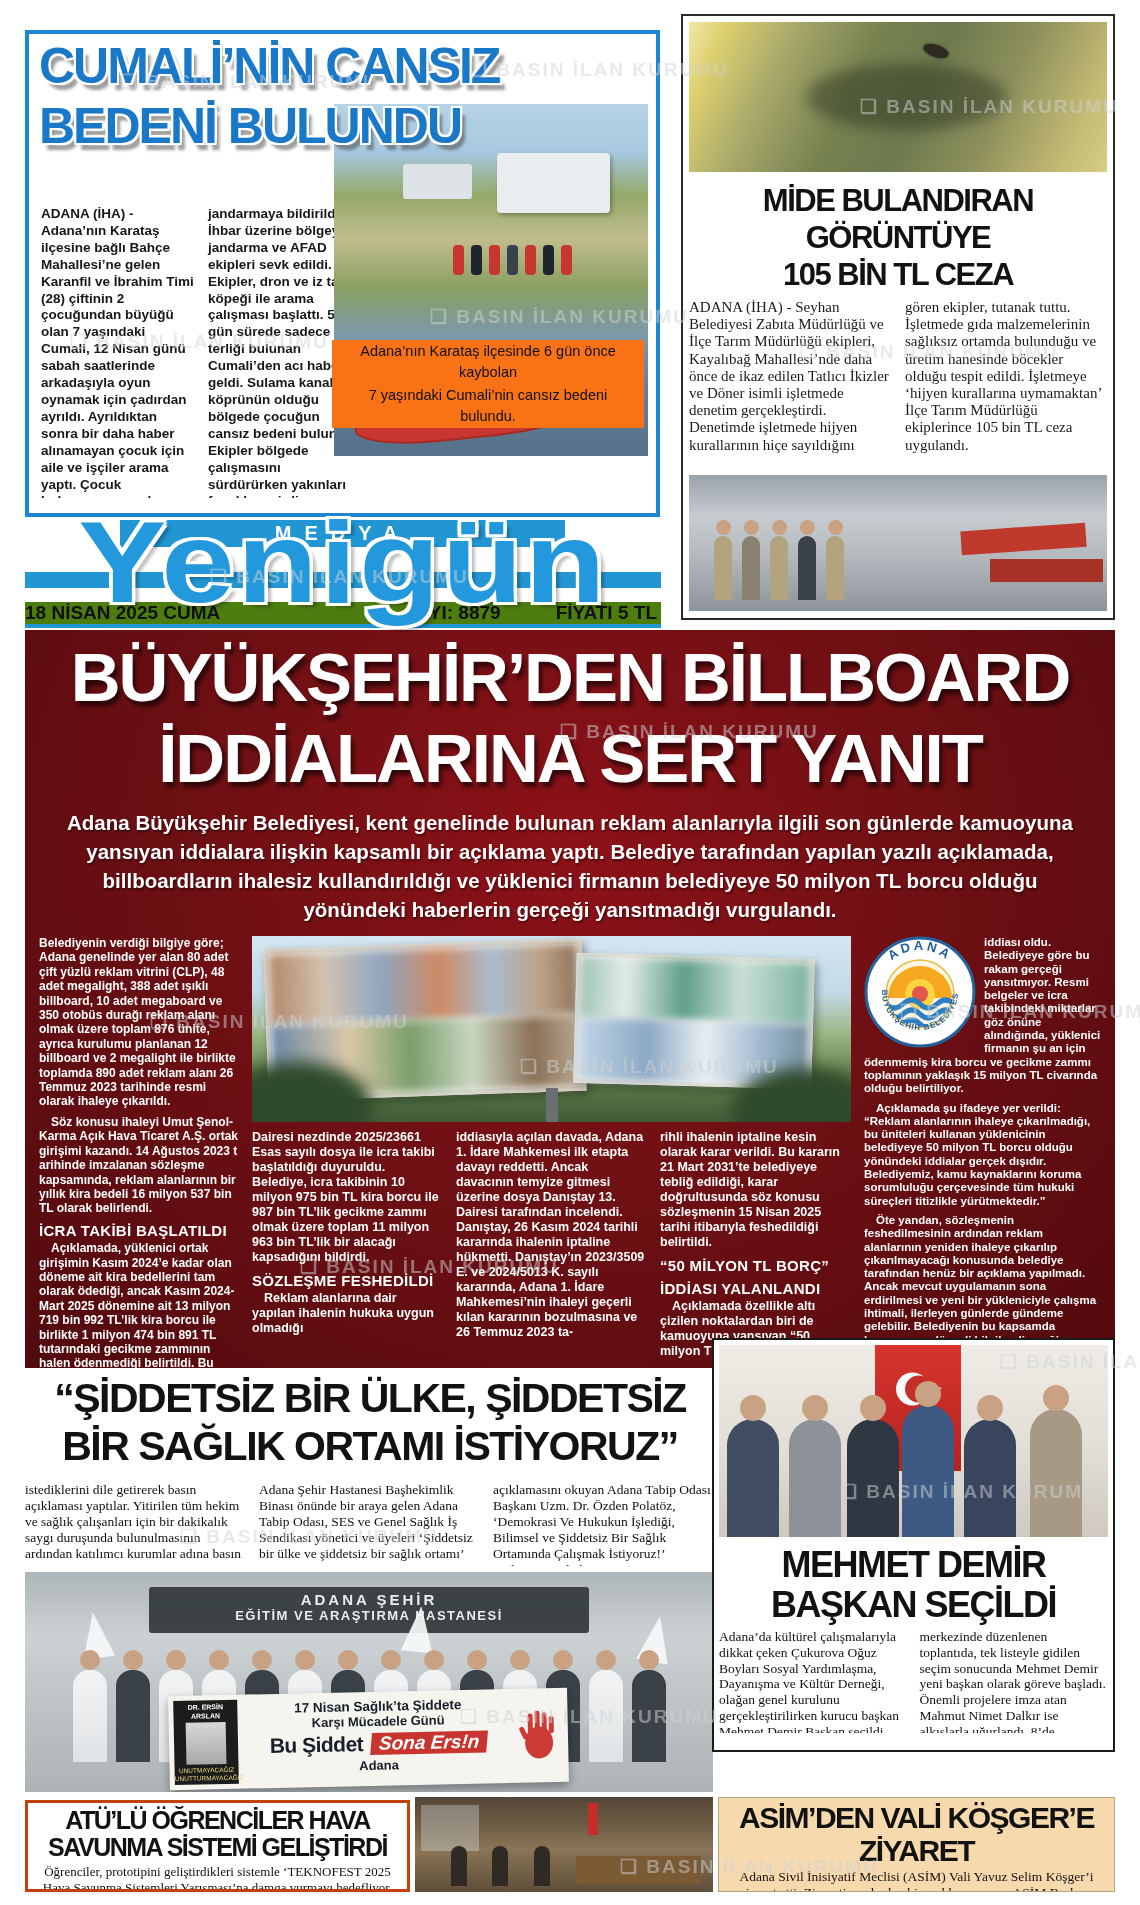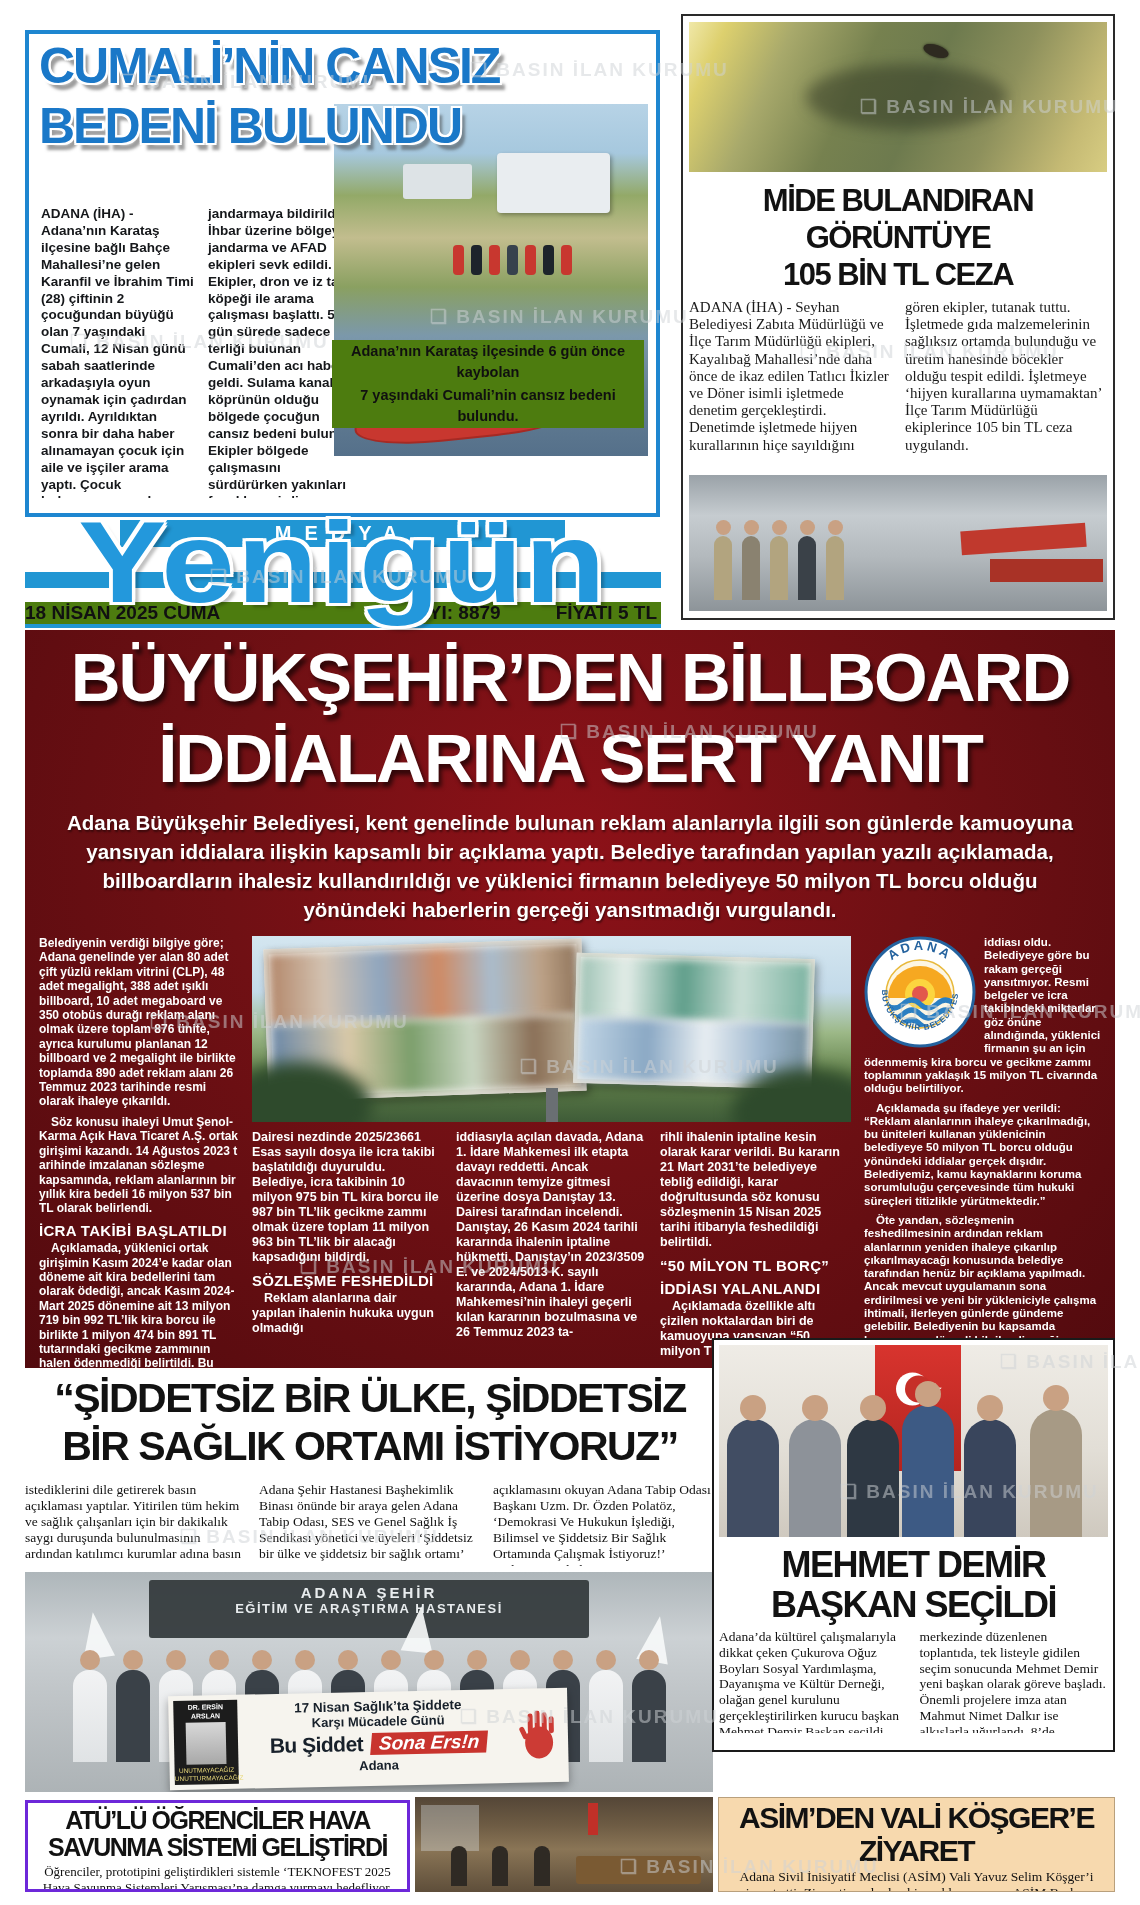--- a/index.html
+++ b/index.html
@@ -28,21 +28,21 @@
   .cumali .cols p{margin:0;flex:1;}
   .photo-rescue{position:absolute;right:8px;top:70px;width:314px;height:352px;overflow:hidden;z-index:1;
     background:linear-gradient(180deg,#b7d3e6 0%,#a6c8de 14%,#93a968 26%,#c2bd8e 38%,#8aa061 52%,#7b98ab 66%,#647f95 82%,#55708a 100%);}
   .van1{position:absolute;left:52%;top:14%;width:36%;height:17%;background:#e9edf0;border-radius:4px;box-shadow:2px 2px 4px rgba(0,0,0,.3);}
   .van2{position:absolute;left:22%;top:17%;width:22%;height:10%;background:#dde3e6;border-radius:3px;}
   .boat{position:absolute;left:6%;bottom:5%;width:72%;height:17%;background:#c8372f;border:2px solid #a52a24;
         border-radius:50% 50% 45% 45%/80% 80% 40% 40%;transform:rotate(-6deg);}
   .crew{position:absolute;left:38%;top:40%;display:flex;gap:7px;}
   .crew i{width:11px;height:30px;border-radius:4px;display:block;}
   .caption{position:absolute;right:12px;top:306px;width:312px;text-align:center;z-index:4;line-height:21px;}
-  .caption span{display:inline-block;background:#4d7c0f;color:#101010;font-weight:bold;font-size:14.5px;
+  .caption span{display:inline-block;background:#f97316;color:#101010;font-weight:normal;font-size:14.5px;
                 padding:1px 7px;}
 
   
   .mide{position:absolute;left:681px;top:14px;width:434px;height:606px;background:#fff;
         border:2px solid #2a2a2a;padding:6px;overflow:hidden;}
   .photo-tray{position:relative;height:150px;overflow:hidden;
     background:linear-gradient(115deg,#f0e8a8 0%,#ddd06e 8%,#a8a96b 22%,#76814f 40%,#6d7a4e 55%,#8d905c 72%,#c5ba74 90%,#d8cd82 100%);}
   .smear{position:absolute;left:28%;top:28%;width:48%;height:44%;background:rgba(38,44,28,.45);
          border-radius:50%;filter:blur(7px);}
   .bug{position:absolute;left:56%;top:15%;width:26px;height:12px;background:#2e2a20;border-radius:50%;
@@ -108,21 +108,21 @@
   .citylogo{float:left;width:112px;height:112px;margin:0 8px 4px 0;}
 
   
   .health-head{position:absolute;left:25px;top:1374px;width:690px;text-align:center;
      font-size:41px;line-height:48px;}
   .health-cols{position:absolute;left:25px;top:1482px;width:688px;height:84px;display:flex;gap:14px;
      font-family:"Liberation Serif",serif;font-size:13.5px;line-height:16px;overflow:hidden;}
   .health-cols p{margin:0;flex:1;}
   .photo-protest{position:absolute;left:25px;top:1572px;width:688px;height:220px;overflow:hidden;
      background:linear-gradient(180deg,#aeb6ba 0%,#ccd1d4 30%,#c0c5c8 55%,#adb3b6 100%);}
-  .hsign{position:absolute;left:18%;top:8px;width:64%;height:58px;background:rgba(52,58,61,.94);
+  .hsign{position:absolute;left:18%;top:15px;width:64%;height:46px;background:rgba(52,58,61,.94);
      border-radius:3px;text-align:center;color:#e8ecee;font-weight:bold;}
   .hsign .s1{font-size:15px;letter-spacing:3px;margin-top:4px;}
   .hsign .s2{font-size:13px;letter-spacing:1.5px;}
   .flag-tri{position:absolute;width:0;height:0;border-left:16px solid transparent;border-right:16px solid transparent;
      border-bottom:46px solid rgba(246,248,249,.92);}
   .crowd{position:absolute;left:0;right:0;bottom:30px;display:flex;justify-content:center;gap:9px;}
   .crowd i{width:34px;height:92px;border-radius:16px 16px 0 0;display:block;}
   .crowd i::before{content:"";display:block;width:20px;height:20px;border-radius:50%;background:#c9a183;margin:-20px auto 2px;}
   .fv{background:linear-gradient(180deg,#f2f3f4,#e0e3e5);}
   .fd{background:#3a4148;}
@@ -149,21 +149,21 @@
   .tflag{position:absolute;left:40%;top:0;width:86px;height:126px;
      background:linear-gradient(180deg,#d8342e,#b3241f);}
   .man{position:absolute;bottom:0;width:52px;height:118px;border-radius:26px 26px 0 0;}
   .man::before{content:"";position:absolute;top:-24px;left:13px;width:26px;height:26px;border-radius:50%;background:#c9a183;}
   .demir h2{margin:8px 0 4px;text-align:center;font-size:36px;line-height:40px;}
   .demir .cols{display:flex;gap:12px;height:104px;overflow:hidden;
      font-family:"Liberation Serif",serif;font-size:13.5px;line-height:15.8px;}
   .demir .cols p{margin:0;flex:1;}
 
   
-  .atu{position:absolute;left:25px;top:1800px;width:385px;height:92px;border:3px solid #6d28d9;
+  .atu{position:absolute;left:25px;top:1800px;width:385px;height:92px;border:3px solid #c2410c;
      background:#fff;text-align:center;padding:4px 8px;overflow:hidden;}
   .atu h2{margin:0;font-size:25px;line-height:27px;}
   .atu p{margin:3px 0 0;font-family:"Liberation Serif",serif;font-size:13px;line-height:15.5px;}
   .photo-office{position:absolute;left:415px;top:1797px;width:298px;height:95px;overflow:hidden;
      background:linear-gradient(180deg,#544637 0%,#6e5c44 30%,#8a7556 55%,#5e4e3a 100%);}
   .desk{position:absolute;right:4%;bottom:8%;width:42%;height:30%;background:#7a5a33;border-radius:3px;}
   .oflag{position:absolute;left:58%;top:6px;width:10px;height:32px;background:#c03028;}
   .owin{position:absolute;left:6px;top:8px;width:58px;height:46px;background:rgba(222,230,236,.35);}
   .oman{position:absolute;bottom:6px;width:16px;height:40px;border-radius:8px 8px 0 0;background:#2f2a24;}
   .asim{position:absolute;left:718px;top:1797px;width:397px;height:95px;background:#f7d9ae;

